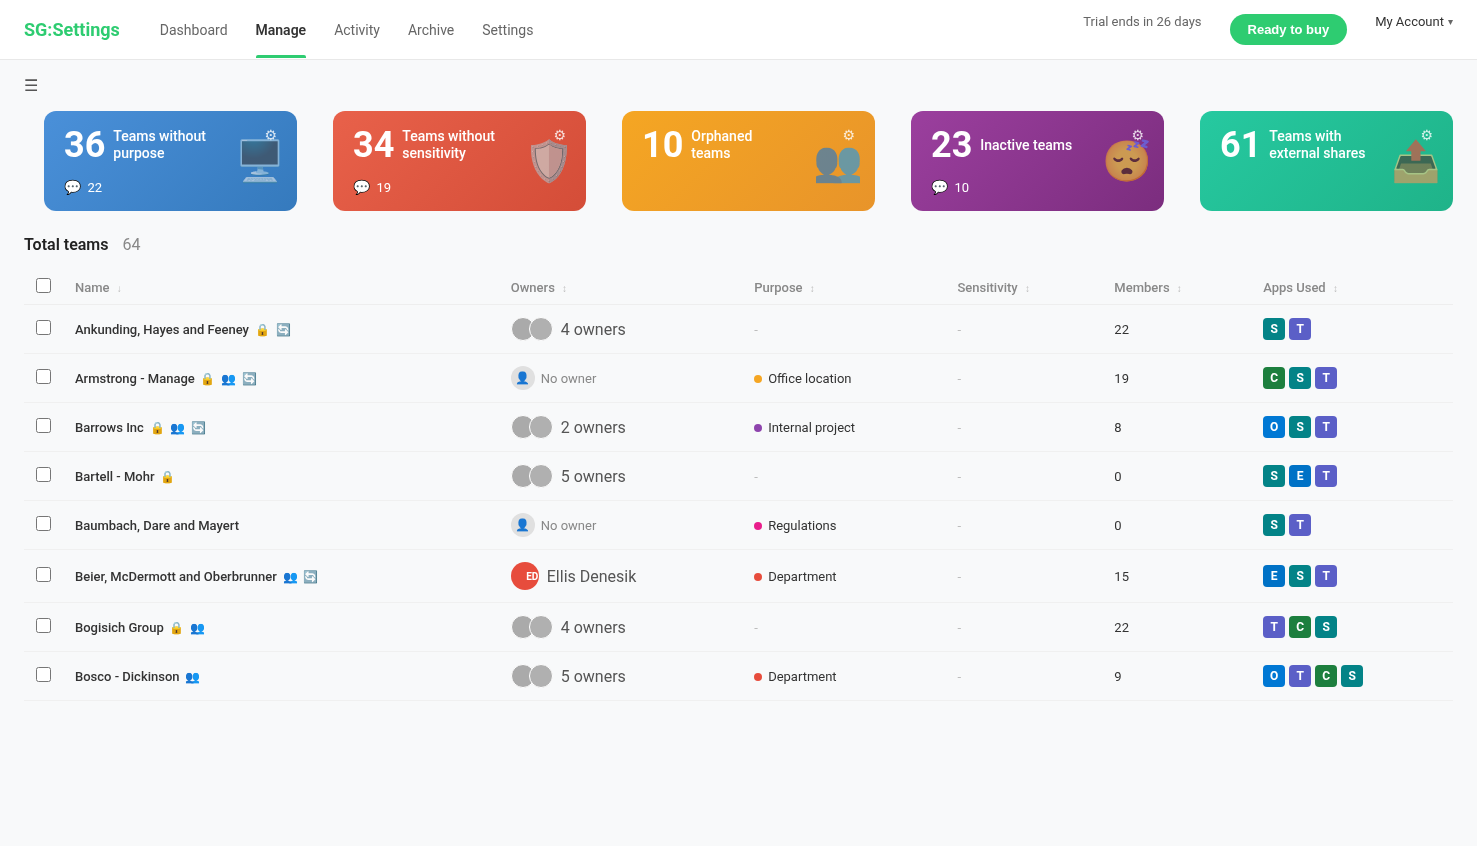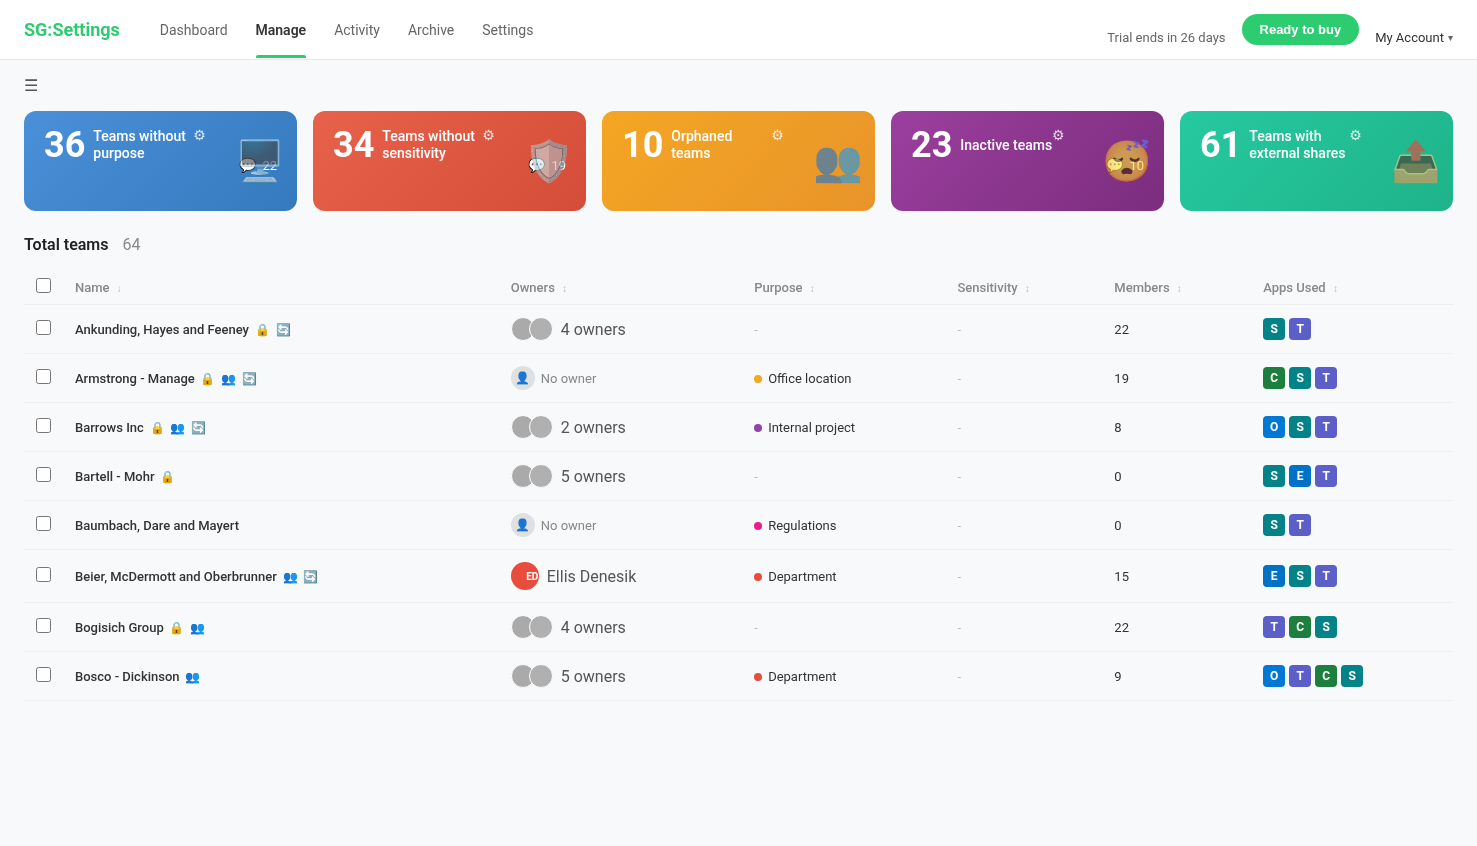--- a/index.html
+++ b/index.html
@@ -9,38 +9,38 @@
     .navbar {
       display: flex; align-items: center; background: #fff; border-bottom: 1px solid #e8e8e8;
       padding: 0 24px; height: 60px; position: sticky; top: 0; z-index: 100;
     }
     .logo { font-weight: 700; font-size: 18px; color: #222; margin-right: 40px; white-space: nowrap; }
     .logo span { color: #2ecc71; }
     .nav-links { display: flex; gap: 28px; flex: 1; }
     .nav-link { text-decoration: none; color: #666; font-size: 14px; padding: 8px 0; position: relative; }
     .nav-link.active { color: #333; font-weight: 600; }
     .nav-link.active::after { content: ''; position: absolute; bottom: -12px; left: 0; right: 0; height: 3px; background: #2ecc71; border-radius: 2px 2px 0 0; }
-    .nav-right { display: flex; align-items: flex-end; gap: 16px; margin-left: auto; }
+    .nav-right { display: flex; align-items: flex-start; gap: 28px; margin-left: auto; }
     .trial-text { color: #666; font-size: 13px; }
     .btn-ready { background: #2ecc71; color: #fff; border: none; border-radius: 20px; padding: 8px 18px; font-size: 13px; font-weight: 600; cursor: pointer; }
     .my-account { display: flex; align-items: center; gap: 4px; font-size: 13px; color: #333; cursor: pointer; font-weight: 400; }
     .chevron { font-size: 10px; color: #666; }
 
     
     .main { padding: 16px 24px; }
 
     
     .filter-bar { display: flex; align-items: center; margin-bottom: 16px; }
     .filter-icon { color: #555; font-size: 16px; cursor: pointer; }
 
     
     .stat-cards { display: flex; gap: 16px; margin-bottom: 24px; }
     .stat-card {
       flex: 1; border-radius: 12px; padding: 16px 20px; color: #fff; position: relative;
-      overflow: hidden; min-height: 100px; display: flex; flex-direction: row; justify-content: space-between;
+      overflow: hidden; min-height: 100px; display: flex; flex-direction: column; justify-content: space-between; margin-left: 20px;
     }
     .card-blue { background: linear-gradient(135deg, #4a90d9, #357abd); }
     .card-red { background: linear-gradient(135deg, #e8614a, #d44d38); }
     .card-orange { background: linear-gradient(135deg, #f5a623, #e8942a); }
     .card-purple { background: linear-gradient(135deg, #9b3f9e, #7b2d7e); }
     .card-teal { background: linear-gradient(135deg, #26c9a0, #1fb389); }
 
     .card-top { display: flex; align-items: flex-start; justify-content: space-between; }
     .card-number { font-size: 36px; font-weight: 700; line-height: 1; }
     .card-title { font-size: 14px; font-weight: 500; margin-left: 8px; line-height: 1.2; max-width: 100px; }

